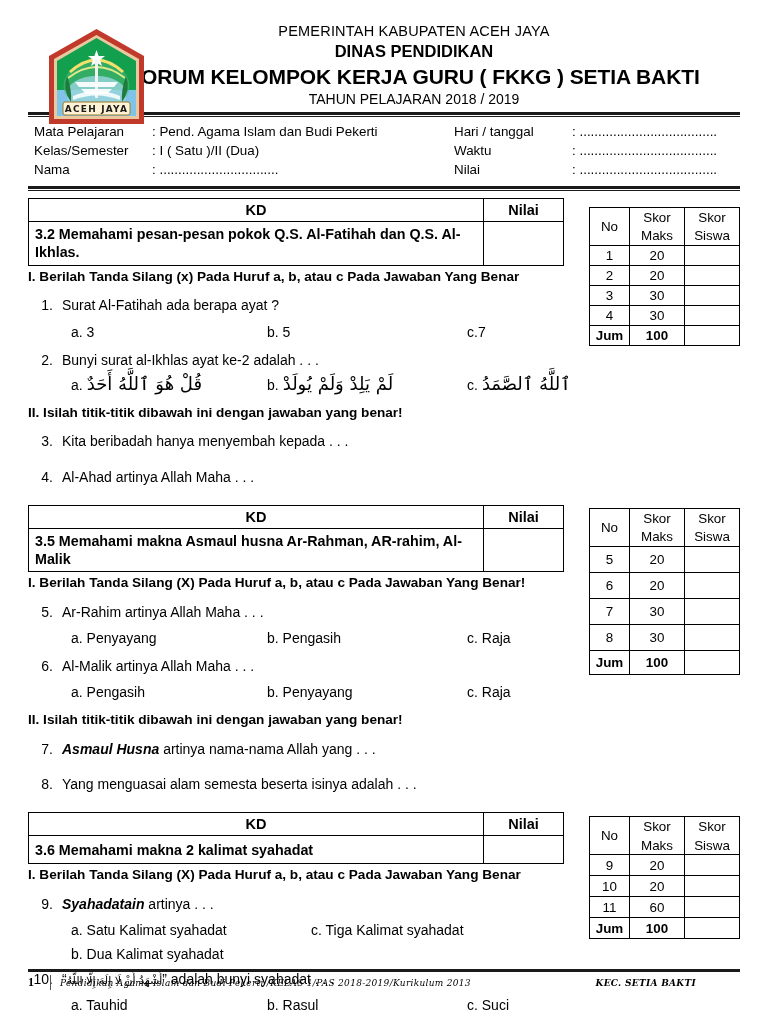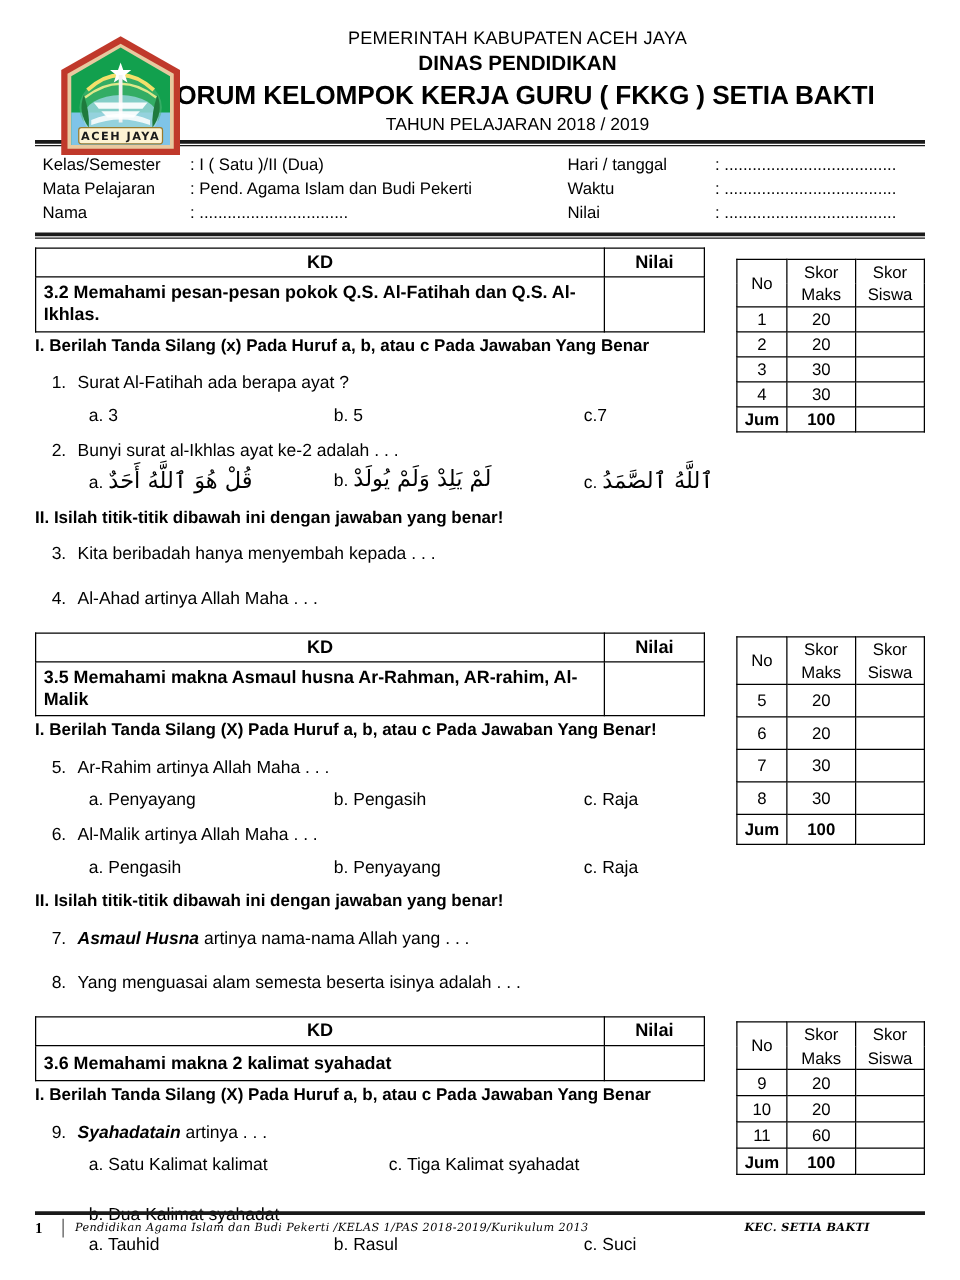--- a/index.html
+++ b/index.html
@@ -61,21 +61,21 @@
   .q-text { flex:1; }
   .q-text .it { font-style:italic; font-weight:bold; }
 
   .opts { display:flex; font-size:14px; margin-top:9px; padding-left:43px; }
   .opt { }
   .opt.o1 { width:196px; }
   .opt.o2 { width:200px; }
   .opt.o3 { }
   .opts.stack { display:block; }
   .opts.stack .row { display:flex; }
-  .opts.stack .row + .row { margin-top:24px; }
+  .opts.stack .row + .row { margin-top:8px; }
 
   .ar { font-size:18px; direction:rtl; unicode-bidi:isolate; display:inline-block;
         font-family:"DejaVu Sans", sans-serif; }
   .ar-sm { font-size:11px; }
   .opt-ar { display:flex; align-items:baseline; }
   .opt-ar .lbl { margin-right:4px; }
 
   
   .score {
     position:absolute; right:0; border-collapse:collapse; table-layout:fixed;
@@ -137,26 +137,26 @@
       <div class="hl5">TAHUN PELAJARAN 2018 / 2019</div>
     </div>
   </div>
 
   <div class="rule-thick"></div>
   <div class="rule-thin"></div>
 
   <div class="info">
     <div style="width:420px;">
       <div class="info-col">
+        <span class="ic-label">Mata Pelajaran</span>
+        <span class="ic-val">: Pend. Agama Islam dan Budi Pekerti</span>
+      </div>
+      <div class="info-col">
         <span class="ic-label">Kelas/Semester</span>
         <span class="ic-val">: I ( Satu )/II (Dua)</span>
-      </div>
-      <div class="info-col">
-        <span class="ic-label">Mata Pelajaran</span>
-        <span class="ic-val">: Pend. Agama Islam dan Budi Pekerti</span>
       </div>
       <div class="info-col">
         <span class="ic-label">Nama</span>
         <span class="ic-val dots">: ................................</span>
       </div>
     </div>
     <div style="flex:1;">
       <div class="info-col">
         <span class="ic-label r">Hari / tanggal</span>
         <span class="ic-val dots">: .....................................</span>
@@ -416,28 +416,32 @@
       </table>
 
     <div class="instr">I. Berilah Tanda Silang (X) Pada Huruf a, b, atau c Pada Jawaban Yang Benar</div>
 
     <div class="q">
       <span class="q-num">9.</span>
       <span class="q-text"><span class="it">Syahadatain</span><span> artinya . . .</span></span>
     </div>
     <div class="opts stack">
       <div class="row">
-        <span class="opt" style="width:240px;">a. Satu Kalimat kalimat</span>
+        <span class="opt" style="width:240px;">a. Satu Kalimat syahadat</span>
         <span class="opt">c. Tiga Kalimat syahadat</span>
       </div>
       <div class="row">
         <span class="opt" style="width:240px;">b. Dua Kalimat syahadat</span>
       </div>
     </div>
 
+    <div class="q" style="margin-top:8px;align-items:baseline;">
+      <span class="q-num">10.</span>
+      <span class="q-text"><span>“</span><span class="ar ar-sm">أَشْهَدُ أَنْ لَا إِلَهَ إِلَّا اللَّهُ</span><span>”</span><span> adalah bunyi syahadat . . .</span></span>
+    </div>
     <div class="opts" style="margin-top:8px;">
       <span class="opt o1">a. Tauhid</span>
       <span class="opt o2">b. Rasul</span>
       <span class="opt o3">c. Suci</span>
     </div>
   </div>
 
   <div class="footer">
     <div class="frule"></div>
     <div class="footer-row">

